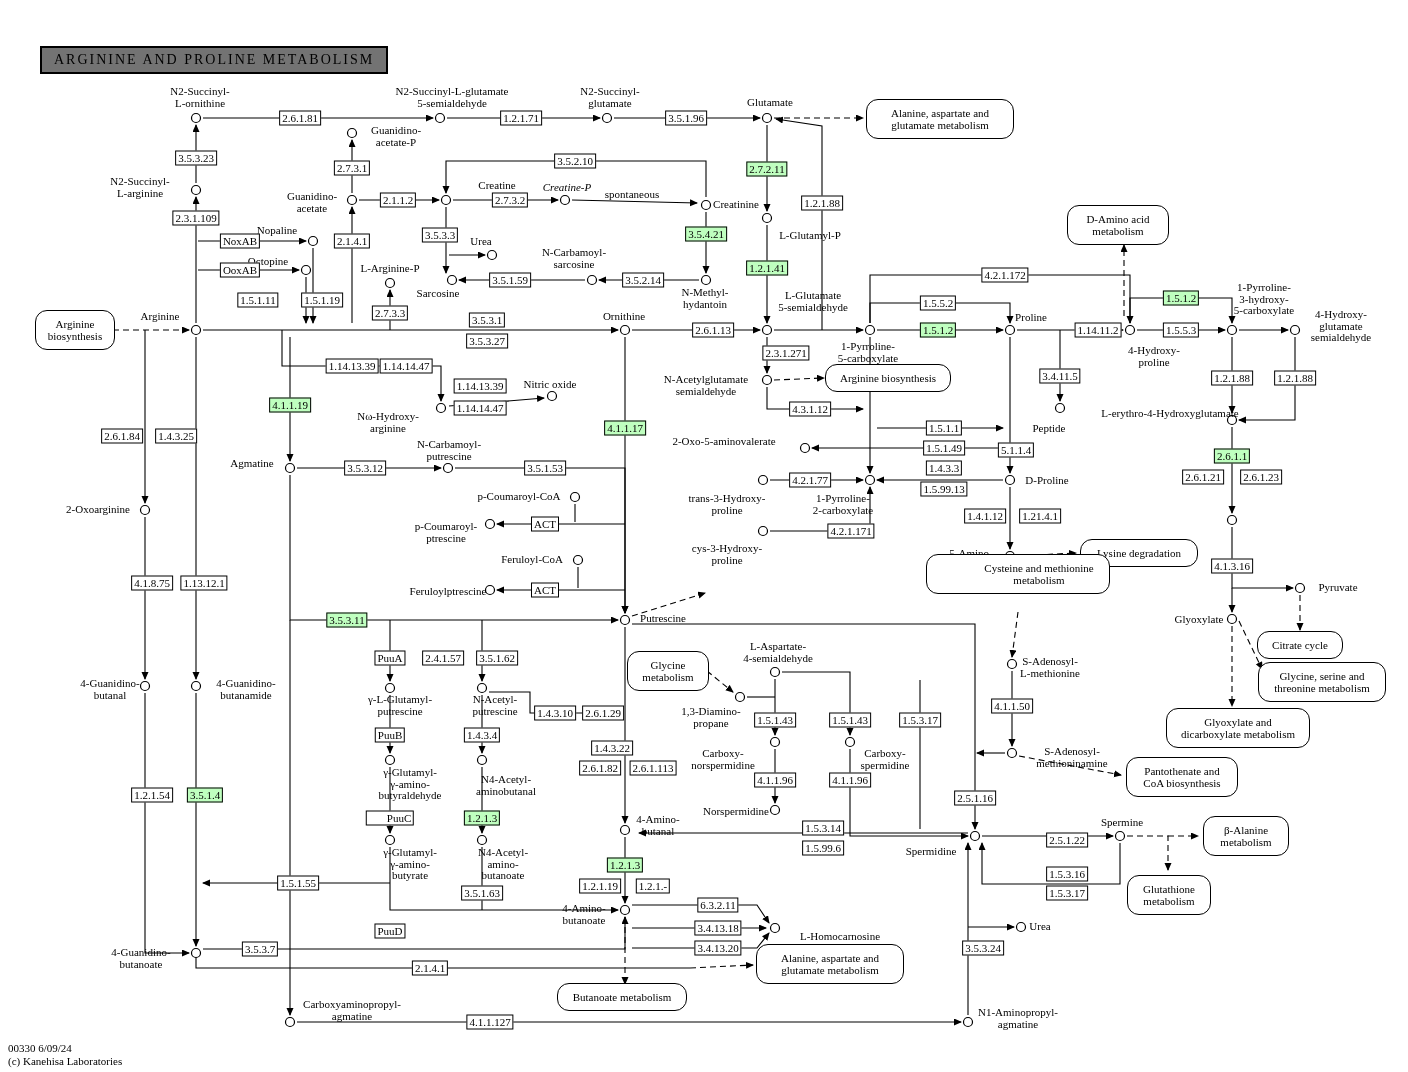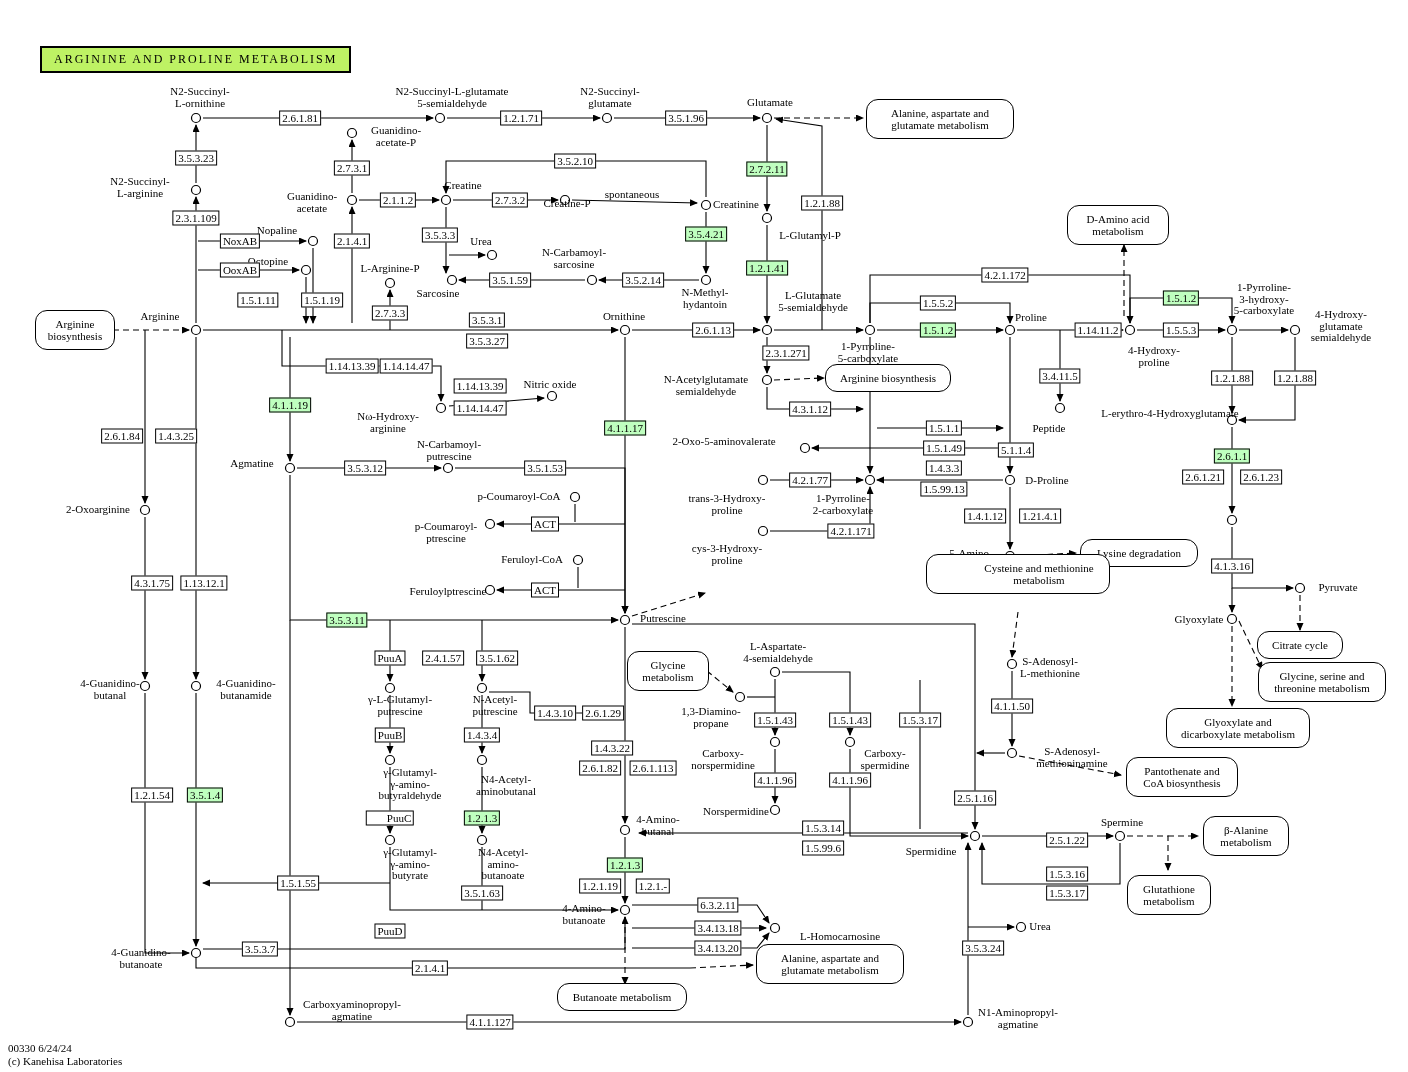--- a/index.html
+++ b/index.html
@@ -7,21 +7,21 @@
     font-family:"Liberation Serif",serif;color:#000;overflow:hidden;}
   .edge-layer{position:absolute;left:0;top:0;z-index:1;}
   .enzyme{position:absolute;transform:translate(-50%,-50%);border:1px solid #000;
     background:#fff;font-size:11px;line-height:13px;padding:0 2px;white-space:nowrap;z-index:3;}
   .lbl{position:absolute;transform:translate(-50%,-50%);font-size:11px;line-height:11.5px;
     text-align:center;white-space:nowrap;z-index:2;}
   .pathway{position:absolute;transform:translate(-50%,-50%);border:1px solid #000;border-radius:12px;
     background:#fff;font-size:11px;line-height:12px;display:flex;flex-direction:column;
     align-items:center;justify-content:center;text-align:center;z-index:3;}
   .title-box{position:absolute;left:40px;top:46px;border:2px solid #000;padding:4px 12px;
-    font-size:12px;letter-spacing:2px;background:#bef264;z-index:4;}
+    font-size:14px;letter-spacing:2px;background:#737373;z-index:4;}
   .footer{position:absolute;left:8px;bottom:4px;font-size:11px;line-height:13px;z-index:4;}
 </style>
 </head>
 <body>
 
 <div id="diagram">
   <svg id="edge-layer" class="edge-layer" width="1408" height="1072">
     <defs>
       <marker id="arrow" markerUnits="userSpaceOnUse" markerWidth="9" markerHeight="8" refX="7" refY="3.5" orient="auto">
         <path d="M0,0 L8,3.5 L0,7 z" fill="#000"></path>
@@ -216,21 +216,21 @@
         <circle cx="775" cy="928" r="4.5" fill="#fff" stroke="#000000" stroke-width="1.2"></circle>
         <circle cx="1021" cy="927" r="4.5" fill="#fff" stroke="#000000" stroke-width="1.2"></circle>
         <circle cx="968" cy="1022" r="4.5" fill="#fff" stroke="#000000" stroke-width="1.2"></circle>
         <circle cx="290" cy="1022" r="4.5" fill="#fff" stroke="#000000" stroke-width="1.2"></circle>
       </g>
   </svg>
 
   <div class="title-box">ARGININE  AND  PROLINE  METABOLISM</div>
 
   <div class="footer">
-    <div>00330 6/24/24</div>
+    <div>00330 6/09/24</div>
     <div>(c) Kanehisa Laboratories</div>
   </div>
 <div class="enzyme" style="left: 300px; top: 118px;">2.6.1.81</div>
     <div class="enzyme" style="left: 521px; top: 118px;">1.2.1.71</div>
     <div class="enzyme" style="left: 686px; top: 118px;">3.5.1.96</div>
     <div class="enzyme" style="left: 196px; top: 158px;">3.5.3.23</div>
     <div class="enzyme" style="left: 196px; top: 218px;">2.3.1.109</div>
     <div class="enzyme" style="left: 352px; top: 168px;">2.7.3.1</div>
     <div class="enzyme" style="left: 575px; top: 161px;">3.5.2.10</div>
     <div class="enzyme green" style="left: 767px; top: 169px; background: rgb(191, 255, 191);">2.7.2.11</div>
@@ -280,21 +280,21 @@
     <div class="enzyme" style="left: 545px; top: 468px;">3.5.1.53</div>
     <div class="enzyme" style="left: 944px; top: 468px;">1.4.3.3</div>
     <div class="enzyme" style="left: 944px; top: 489px;">1.5.99.13</div>
     <div class="enzyme" style="left: 810px; top: 480px;">4.2.1.77</div>
     <div class="enzyme" style="left: 545px; top: 524px;">ACT</div>
     <div class="enzyme" style="left: 985px; top: 516px;">1.4.1.12</div>
     <div class="enzyme" style="left: 1040px; top: 516px;">1.21.4.1</div>
     <div class="enzyme" style="left: 810px; top: 531px; margin-left: 41px;">4.2.1.171</div>
     <div class="enzyme" style="left: 545px; top: 590px;">ACT</div>
     <div class="enzyme" style="left: 1232px; top: 566px;">4.1.3.16</div>
-    <div class="enzyme" style="left: 152px; top: 583px;">4.3.1.75</div>
+    <div class="enzyme" style="left: 152px; top: 583px;">4.1.8.75</div>
     <div class="enzyme" style="left: 204px; top: 583px;">1.13.12.1</div>
     <div class="enzyme green" style="left: 347px; top: 620px; background: rgb(191, 255, 191);">3.5.3.11</div>
     <div class="enzyme" style="left: 390px; top: 658px;">PuuA</div>
     <div class="enzyme" style="left: 443px; top: 658px;">2.4.1.57</div>
     <div class="enzyme" style="left: 497px; top: 658px;">3.5.1.62</div>
     <div class="enzyme" style="left: 555px; top: 713px;">1.4.3.10</div>
     <div class="enzyme" style="left: 603px; top: 713px;">2.6.1.29</div>
     <div class="enzyme" style="left: 775px; top: 720px;">1.5.1.43</div>
     <div class="enzyme" style="left: 850px; top: 720px;">1.5.1.43</div>
     <div class="enzyme" style="left: 920px; top: 720px;">1.5.3.17</div>
@@ -345,24 +345,24 @@
       <div>Glutamate</div>
     </div>
     <div class="lbl" style="left: 396px; top: 136px;">
       <div>Guanidino-</div>
       <div>acetate-P</div>
     </div>
     <div class="lbl" style="left: 140px; top: 187px;">
       <div>N2-Succinyl-</div>
       <div>L-arginine</div>
     </div>
-    <div class="lbl" style="left: 463px; top: 186px;">
+    <div class="lbl" style="left: 497px; top: 186px;">
       <div>Creatine</div>
     </div>
-    <div class="lbl" style="left: 567px; top: 204px;">
+    <div class="lbl" style="left: 567px; top: 188px; font-style: italic;">
       <div>Creatine-P</div>
     </div>
     <div class="lbl" style="left: 632px; top: 195px;">
       <div>spontaneous</div>
     </div>
     <div class="lbl" style="left: 736px; top: 205px;">
       <div>Creatinine</div>
     </div>
     <div class="lbl" style="left: 312px; top: 202px;">
       <div>Guanidino-</div>

